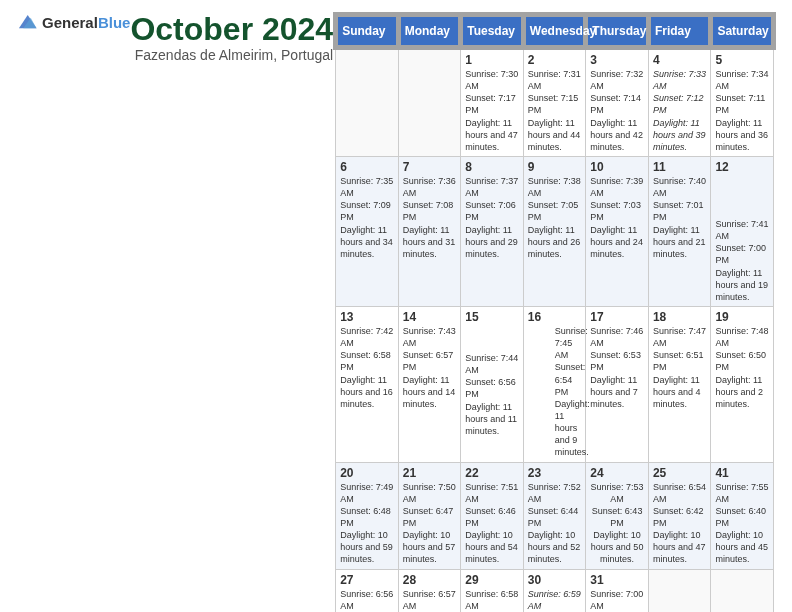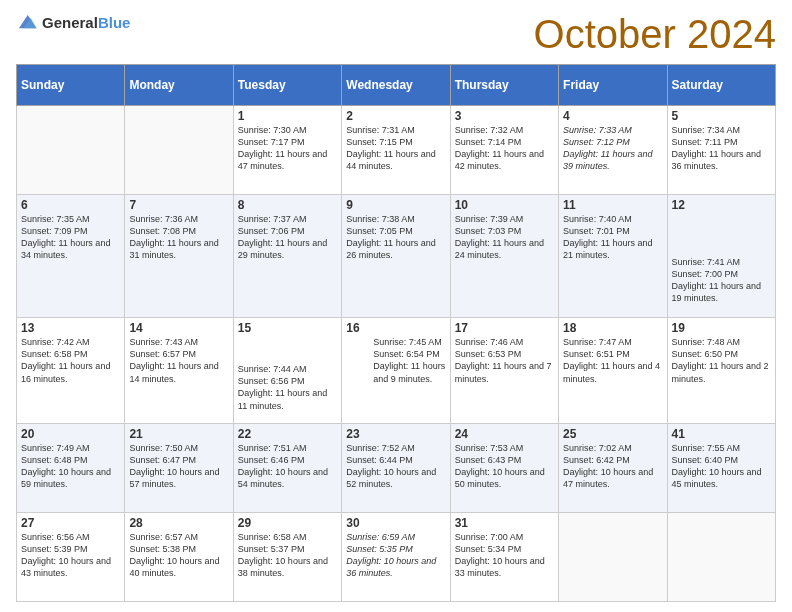--- a/index.html
+++ b/index.html
@@ -8,21 +8,20 @@
       background: #fff;
       width: 792px;
       height: 612px;
       overflow: hidden;
     }
     .page {
       width: 792px;
       height: 612px;
       padding: 12px 16px 10px 16px;
       display: flex;
-      flex-direction: column;
     }
     .header {
       display: flex;
       justify-content: space-between;
       align-items: flex-start;
       margin-bottom: 8px;
     }
     .logo {
       display: flex;
       align-items: center;
@@ -41,43 +40,43 @@
       line-height: 1.1;
     }
     .logo-icon {
       width: 22px;
       height: 22px;
     }
     .title-block {
       text-align: right;
     }
     .main-title {
-      font-size: 40px;
-      font-weight: normal;
-      color: #a16207;
+      font-size: 32px;
+      font-weight: bold;
+      color: #14532d;
       line-height: 1.1;
     }
     .subtitle {
       font-size: 14px;
       color: #555;
     }
     .calendar {
       flex: 1;
       border: 1px solid #ccc;
       border-collapse: collapse;
       width: 100%;
       table-layout: fixed;
     }
     .calendar th {
       background: #3a6fc4;
       color: #fff;
       font-size: 12px;
       font-weight: bold;
-      padding: 13px 4px;
-      border: 1px solid #a3a3a3;
+      padding: 7px 4px;
+      border: 5px solid #a3a3a3;
       text-align: left;
     }
     .calendar td {
       border: 1px solid #ccc;
       vertical-align: top;
       padding: 3px 4px;
       font-size: 9.5px;
       color: #333;
       height: 82px;
     }
@@ -116,20 +115,21 @@
         <polygon points="10,22 20,8 28,22" fill="#5a9fd4" opacity="0.7"></polygon>
       </svg>
       <div>
         <div>
           <span class="logo-text-general">General</span><span class="logo-text-blue">Blue</span>
         </div>
       </div>
     </div>
     <div class="title-block">
       <div class="main-title">October 2024</div>
+      <div class="subtitle">Fazendas de Almeirim, Portugal</div>
     </div>
   </div>
 
   <table class="calendar">
     <thead>
       <tr>
         <th>Sunday</th>
         <th>Monday</th>
         <th>Tuesday</th>
         <th>Wednesday</th>
@@ -281,27 +281,27 @@
 Daylight: 10 hours and 54 minutes.</div>
           </td>
           <td>
             <span class="day-number">23</span>
             <div class="day-info" style="white-space: pre-line;">Sunrise: 7:52 AM
 Sunset: 6:44 PM
 Daylight: 10 hours and 52 minutes.</div>
           </td>
           <td>
             <span class="day-number">24</span>
-            <div class="day-info" style="white-space: pre-line;">Sunrise: 7:53 AM
+            <div class="day-info" style="white-space: pre-line; text-align: center;">Sunrise: 7:53 AM
 Sunset: 6:43 PM
 Daylight: 10 hours and 50 minutes.</div>
           </td>
           <td>
             <span class="day-number">25</span>
-            <div class="day-info" style="white-space: pre-line;">Sunrise: 7:02 AM
+            <div class="day-info" style="white-space: pre-line;">Sunrise: 6:54 AM
 Sunset: 6:42 PM
 Daylight: 10 hours and 47 minutes.</div>
           </td>
           <td>
             <span class="day-number">41</span>
             <div class="day-info" style="white-space: pre-line;">Sunrise: 7:55 AM
 Sunset: 6:40 PM
 Daylight: 10 hours and 45 minutes.</div>
           </td>
         </tr>

